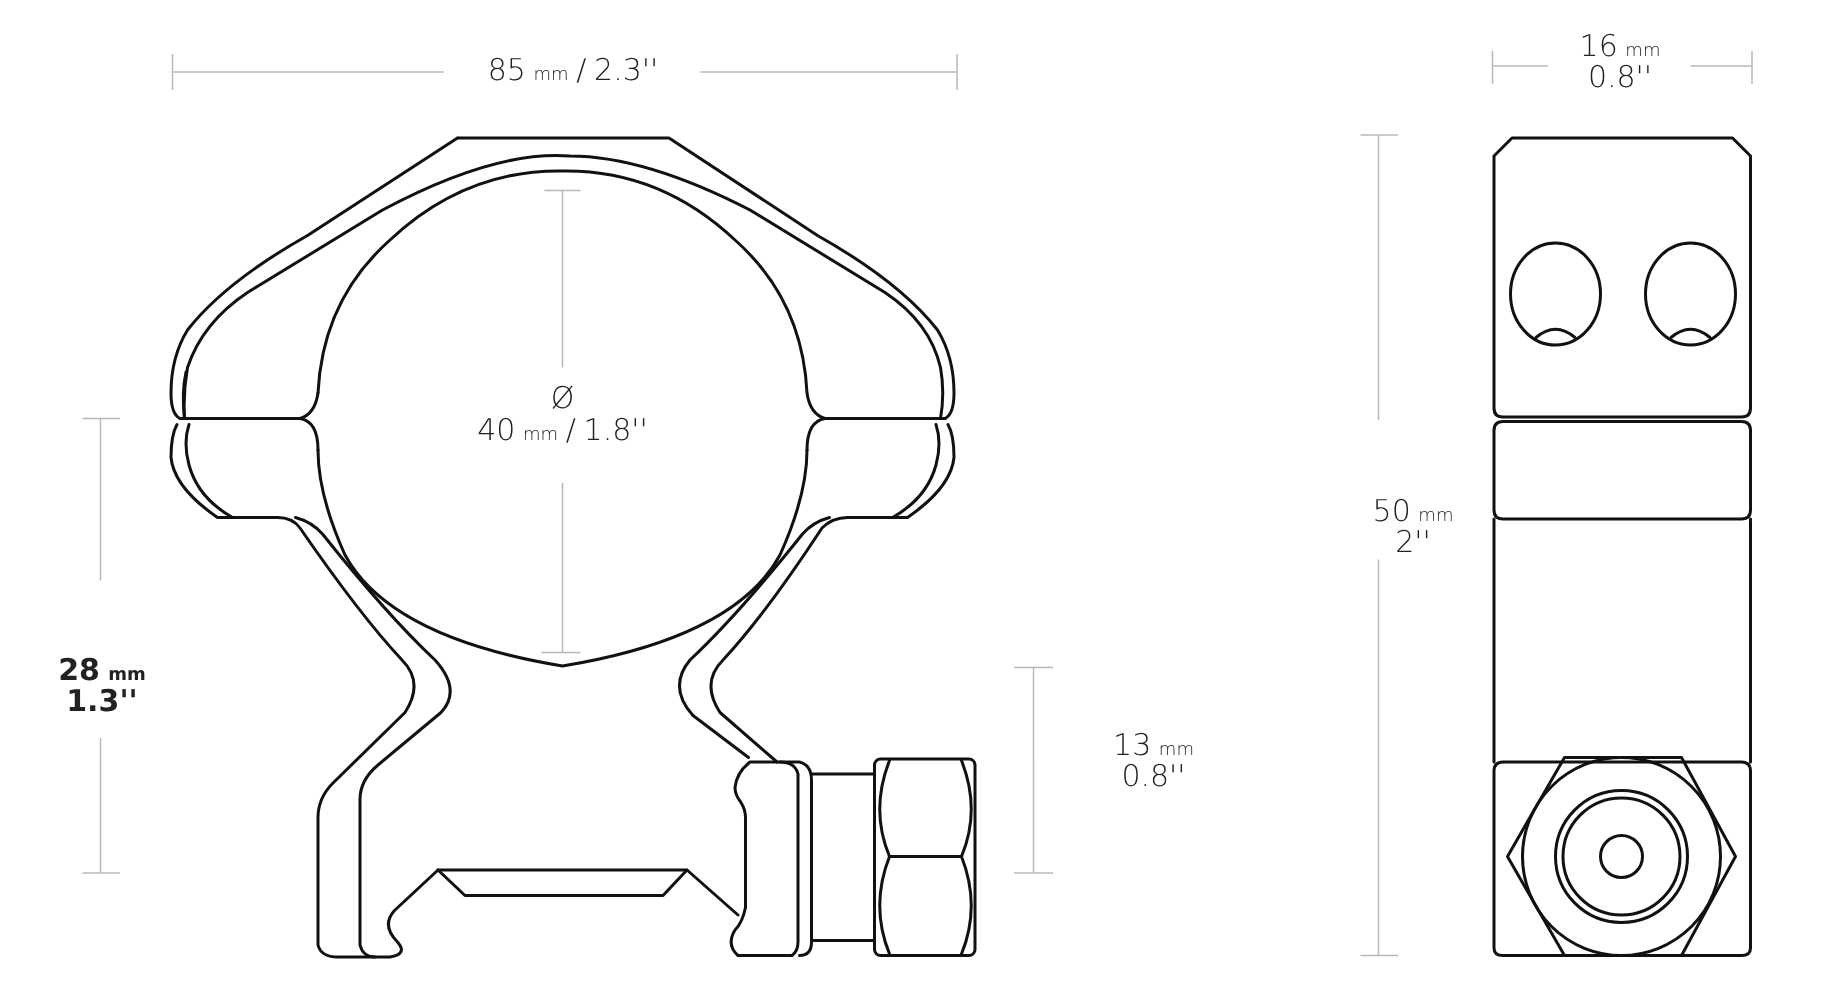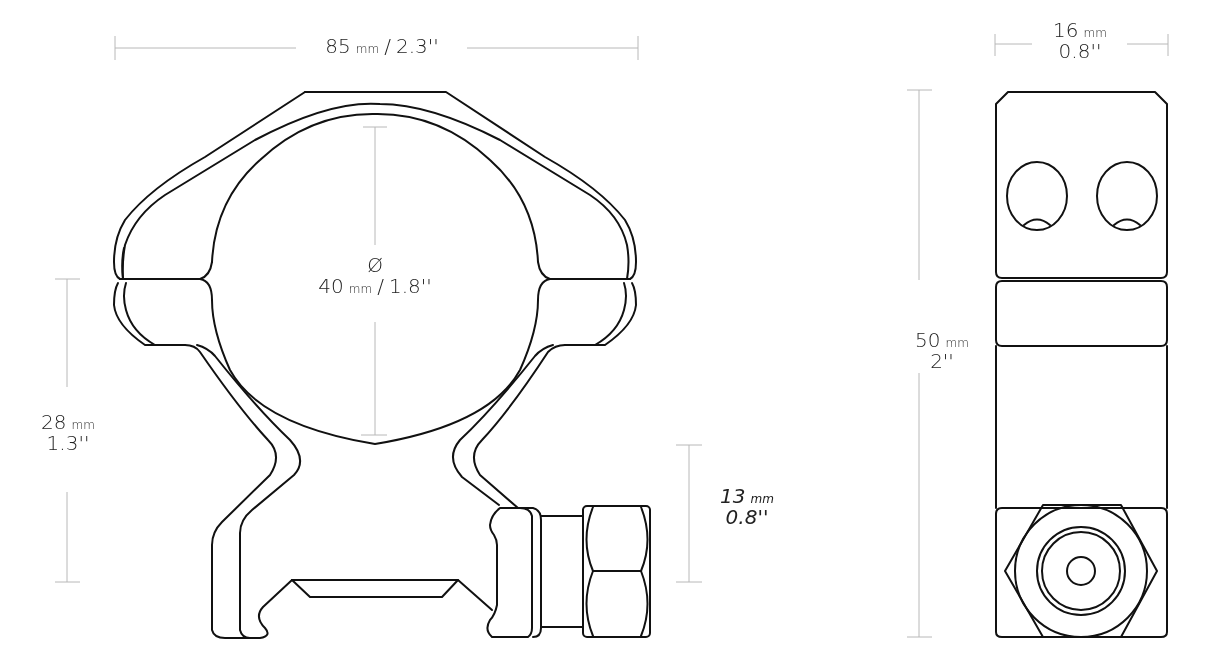--- a/index.html
+++ b/index.html
@@ -136,29 +136,29 @@
 <div class="label" style="left:290px; top:255px; width:170px;">
   <span class="line-wrap big">Ø</span>
   <span class="line-wrap">
     <span class="big">40</span>
     <span class="small">mm</span>
     <span class="big">/</span>
     <span class="big">1.8''</span>
   </span>
 </div>
 
-<div class="label" style="left:18px; top:412px; width:100px;">
+<div class="label" style="left:18px; top:436px; width:100px;font-weight:bold;">
   <span class="line-wrap">
     <span class="big">28</span>
     <span class="small">mm</span>
   </span>
   <span class="line-wrap big">1.3''</span>
 </div>
 
-<div class="label" style="left:702px; top:486px; width:90px;font-style:italic;">
+<div class="label" style="left:724px; top:486px; width:90px;">
   <span class="line-wrap">
     <span class="big">13</span>
     <span class="small">mm</span>
   </span>
   <span class="line-wrap big">0.8''</span>
 </div>
 
 <div class="label" style="left:1035px; top:20px; width:90px;">
   <span class="line-wrap">
     <span class="big">16</span>

